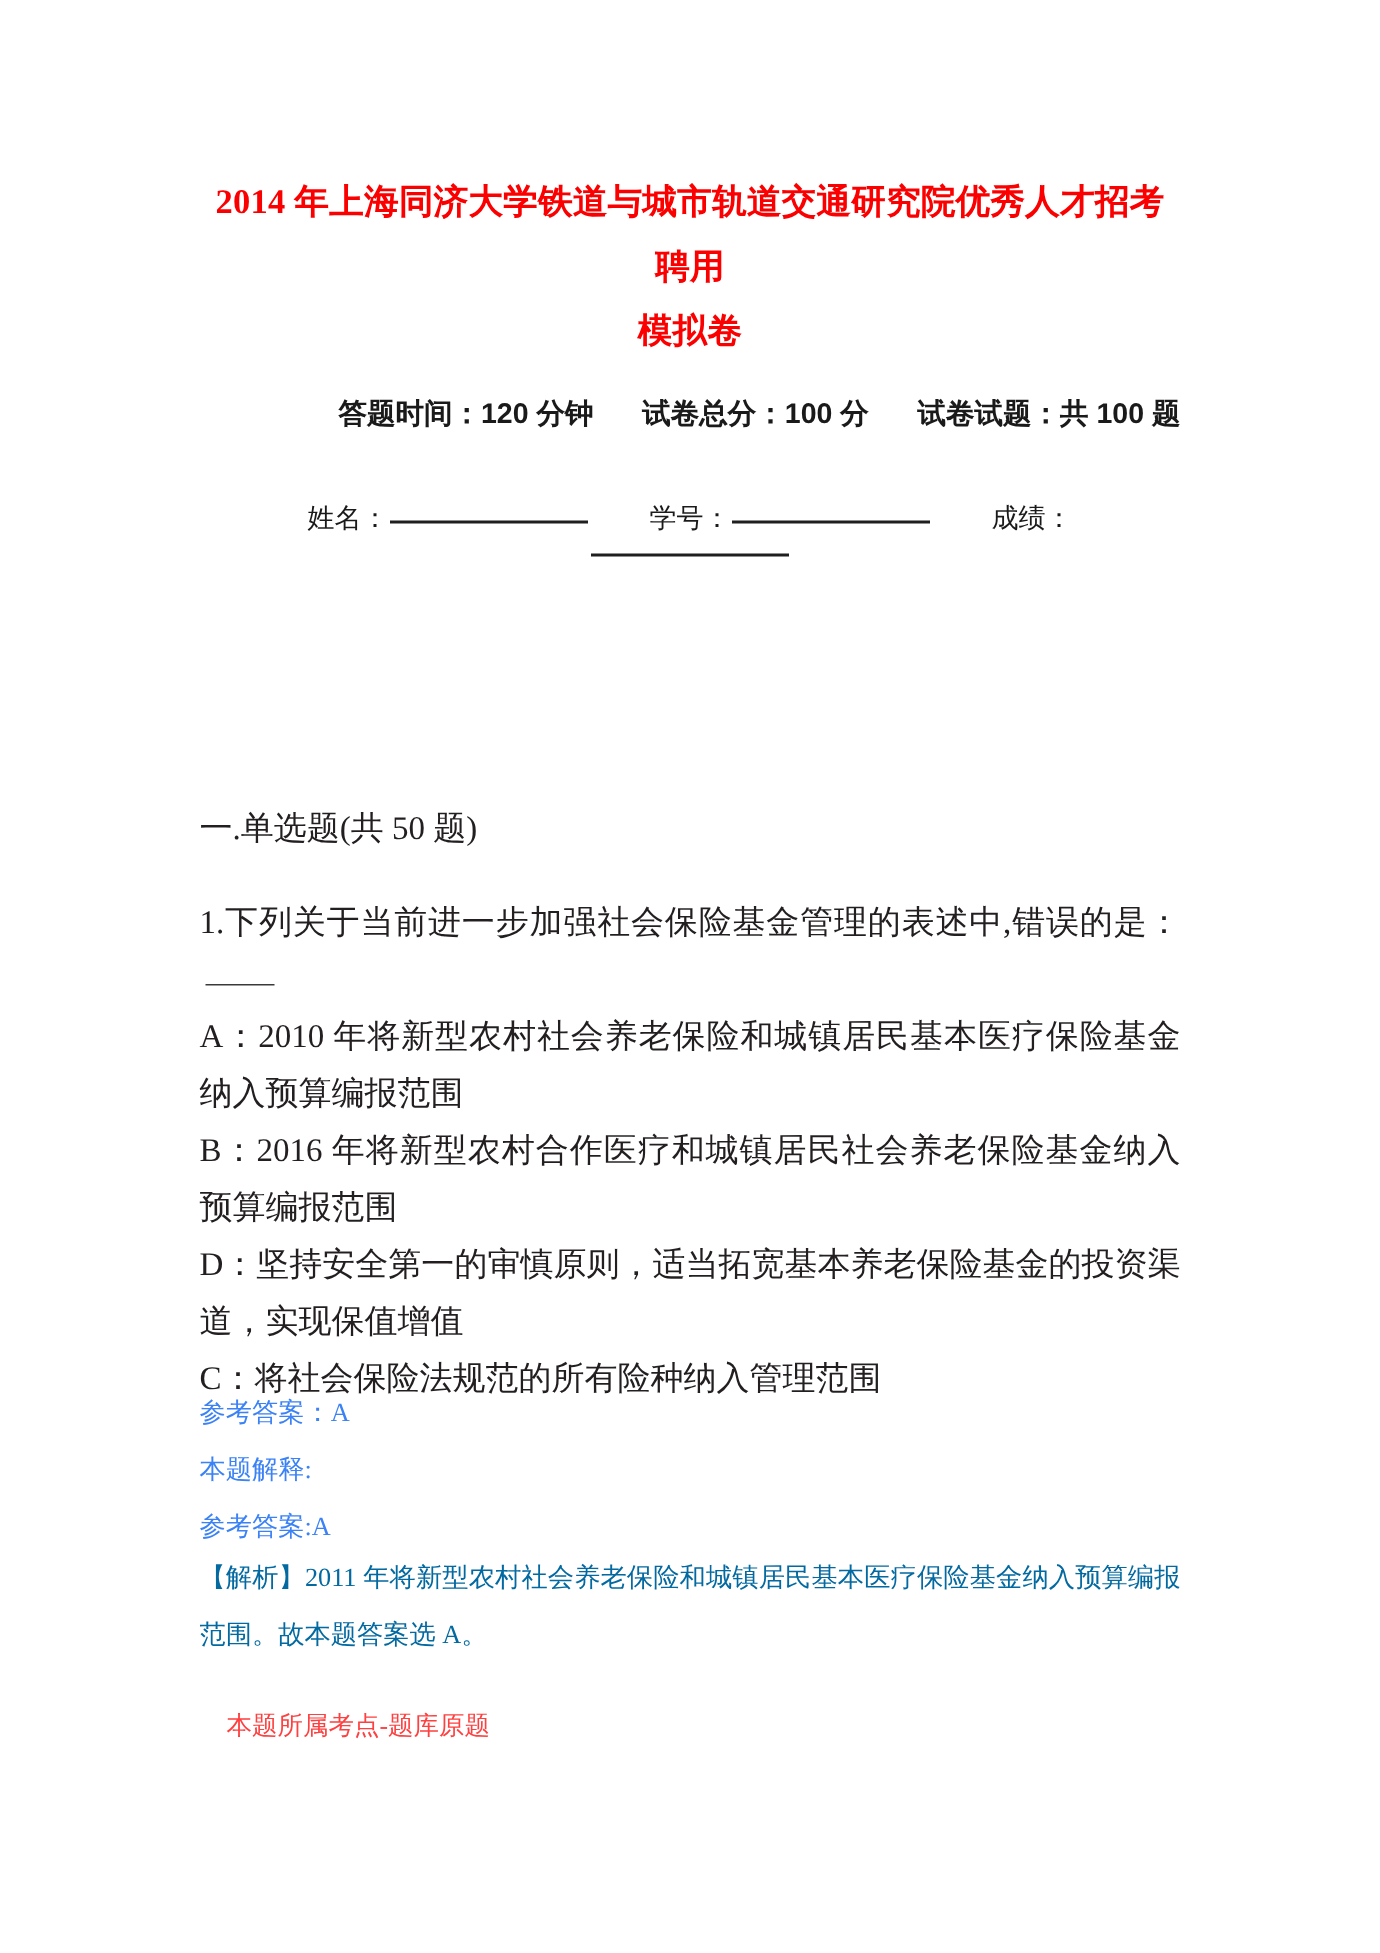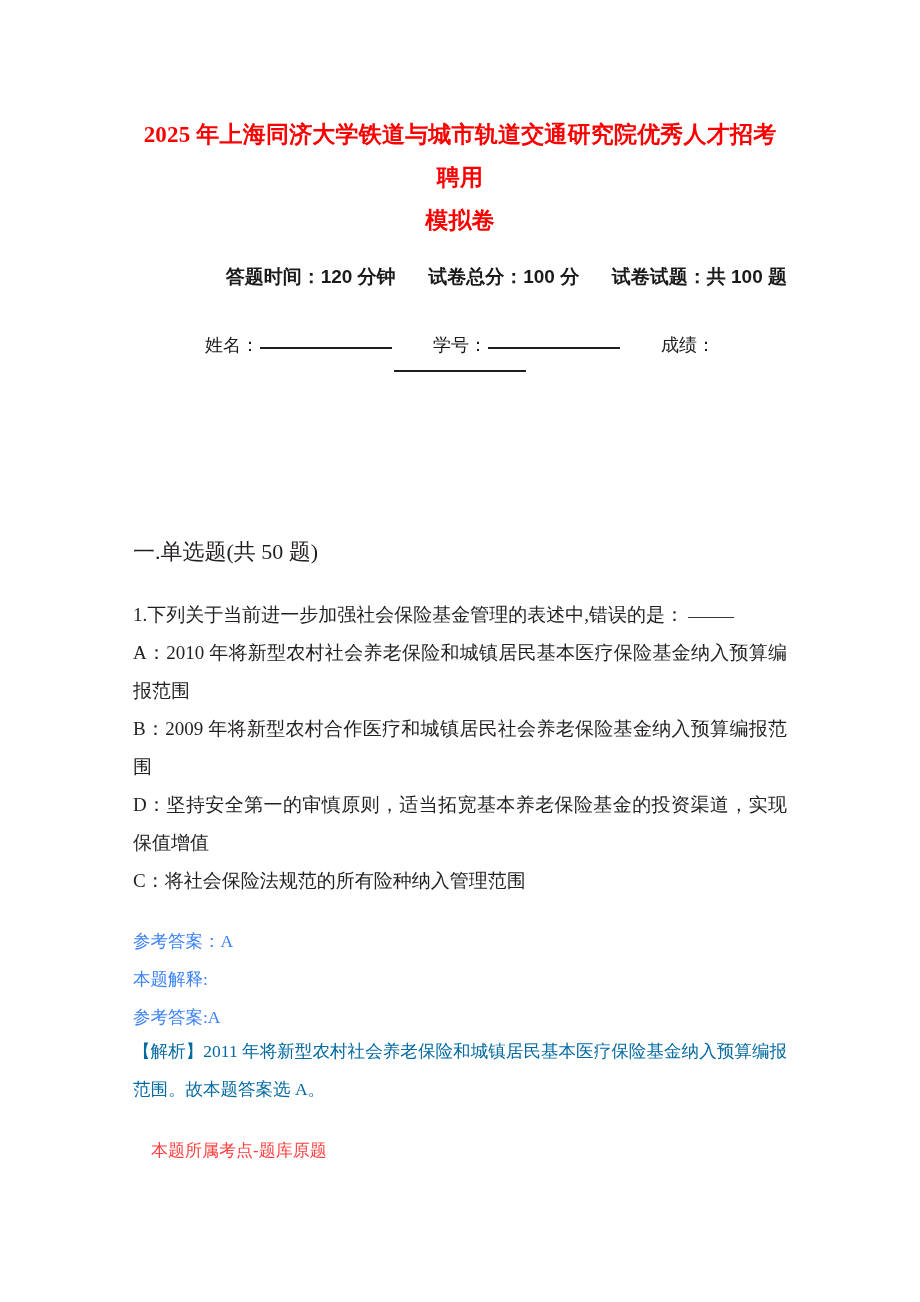--- a/index.html
+++ b/index.html
@@ -88,21 +88,21 @@
   }
 
   
   .qblock {
     position: absolute;
     left: 133px;
     top: 596px;
     width: 654px;
     color: #231f20;
     font-family: "Liberation Serif", "DejaVu Serif", serif;
-    font-size: 19px;
+    font-size: 22px;
     line-height: 38px;
     text-align: justify;
   }
   .qblock p { margin: 0; }
   .blank-inline {
     display: inline-block;
     width: 46px;
     border-bottom: 1.5px solid #3a3a3a;
     vertical-align: 3px;
     margin-left: 4px;
@@ -145,21 +145,21 @@
     line-height: 30px;
     margin-left: 18px;
   }
 </style>
 </head>
 <body>
 
 <div class="page">
 
   <div class="doc-title">
-    <div>2025 年上海同济大学铁道与城市轨道交通研究院优秀人才招考聘用</div>
+    <div>2014 年上海同济大学铁道与城市轨道交通研究院优秀人才招考聘用</div>
     <div>模拟卷</div>
   </div>
 
   <div class="exam-info">
     <span>答题时间：120 分钟</span>
     <span class="gap"></span>
     <span>试卷总分：100 分</span>
     <span class="gap"></span>
     <span>试卷试题：共 100 题</span>
   </div>
@@ -173,21 +173,21 @@
   </div>
   <div class="rule-score-wrap">
     <span class="rule"></span>
   </div>
 
   <div class="section-heading">一.单选题(共 50 题)</div>
 
   <div class="qblock">
     <p><span>1.下列关于当前进一步加强社会保险基金管理的表述中,错误的是：</span><span class="blank-inline"></span></p>
     <p>A：2010 年将新型农村社会养老保险和城镇居民基本医疗保险基金纳入预算编报范围</p>
-    <p>B：2009 年将新型农村合作医疗和城镇居民社会养老保险基金纳入预算编报范围</p>
+    <p>B：2016 年将新型农村合作医疗和城镇居民社会养老保险基金纳入预算编报范围</p>
     <p>D：坚持安全第一的审慎原则，适当拓宽基本养老保险基金的投资渠道，实现保值增值</p>
     <p>C：将社会保险法规范的所有险种纳入管理范围</p>
   </div>
 
   <div class="ansblock">
     <p>参考答案：A</p>
     <p>本题解释:</p>
     <p>参考答案:A</p>
   </div>
 

